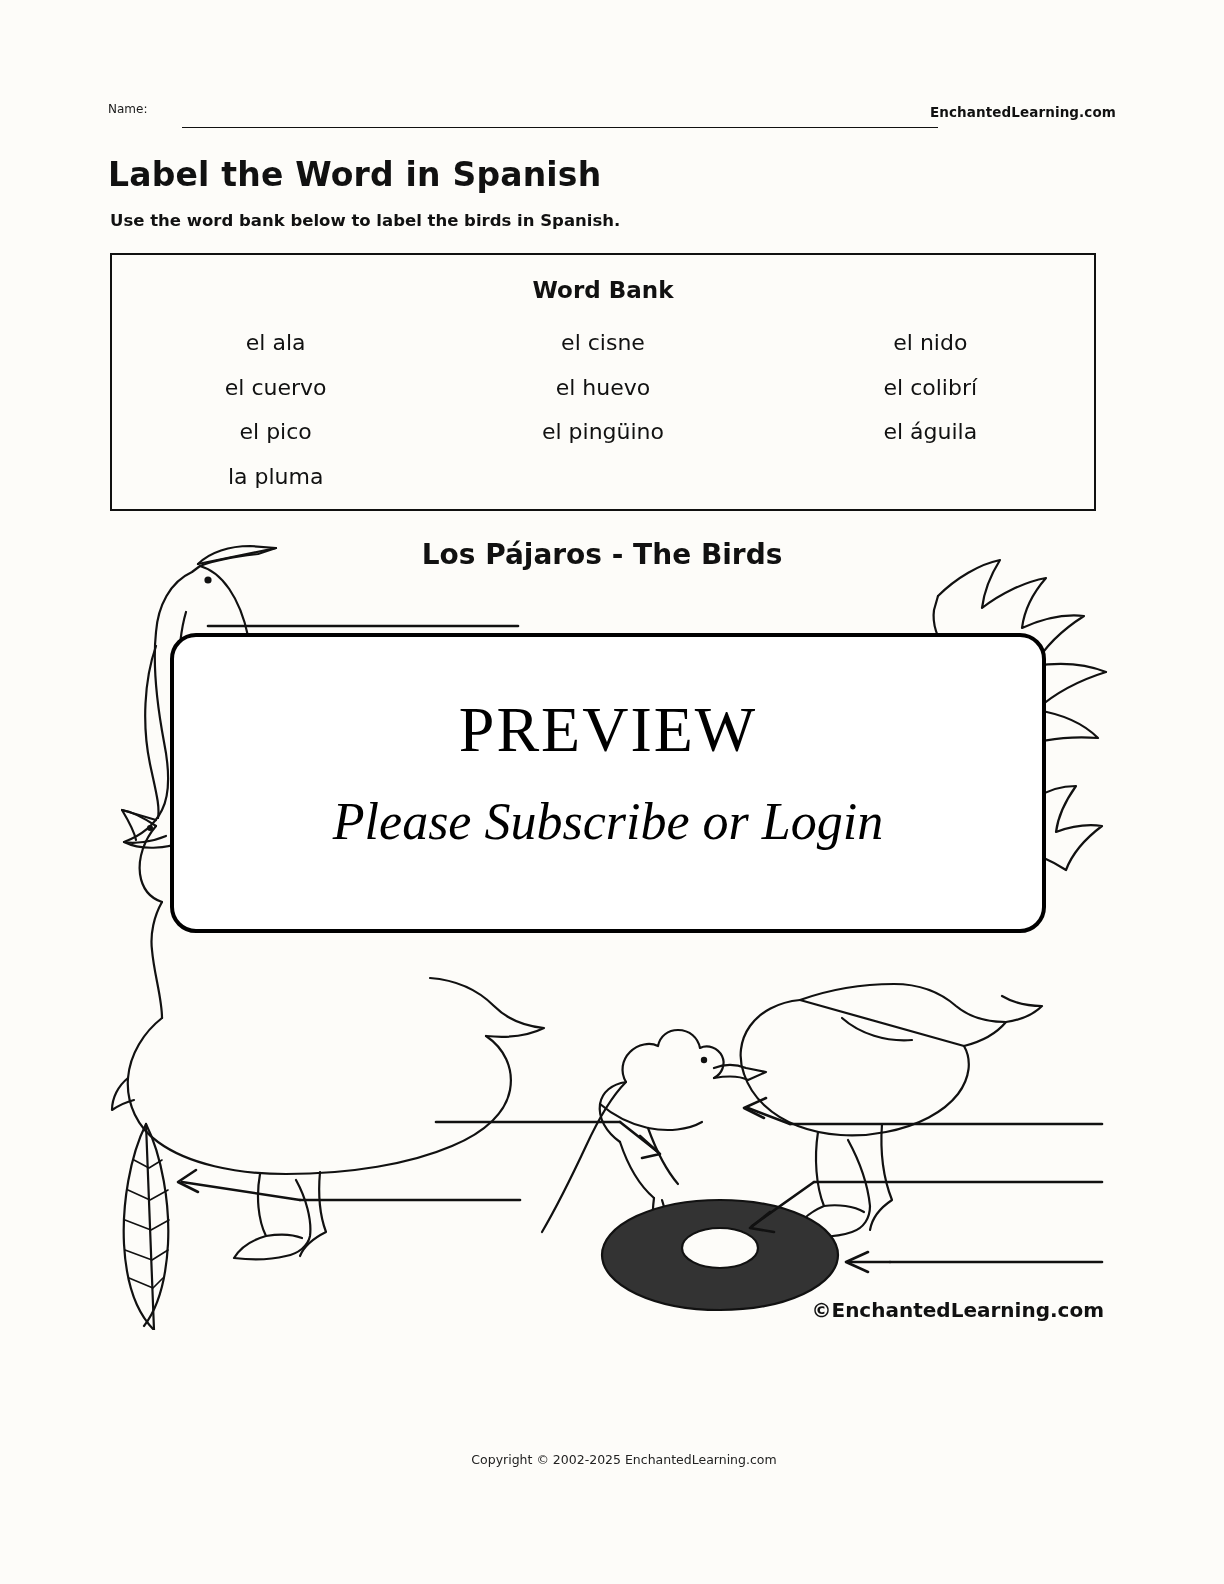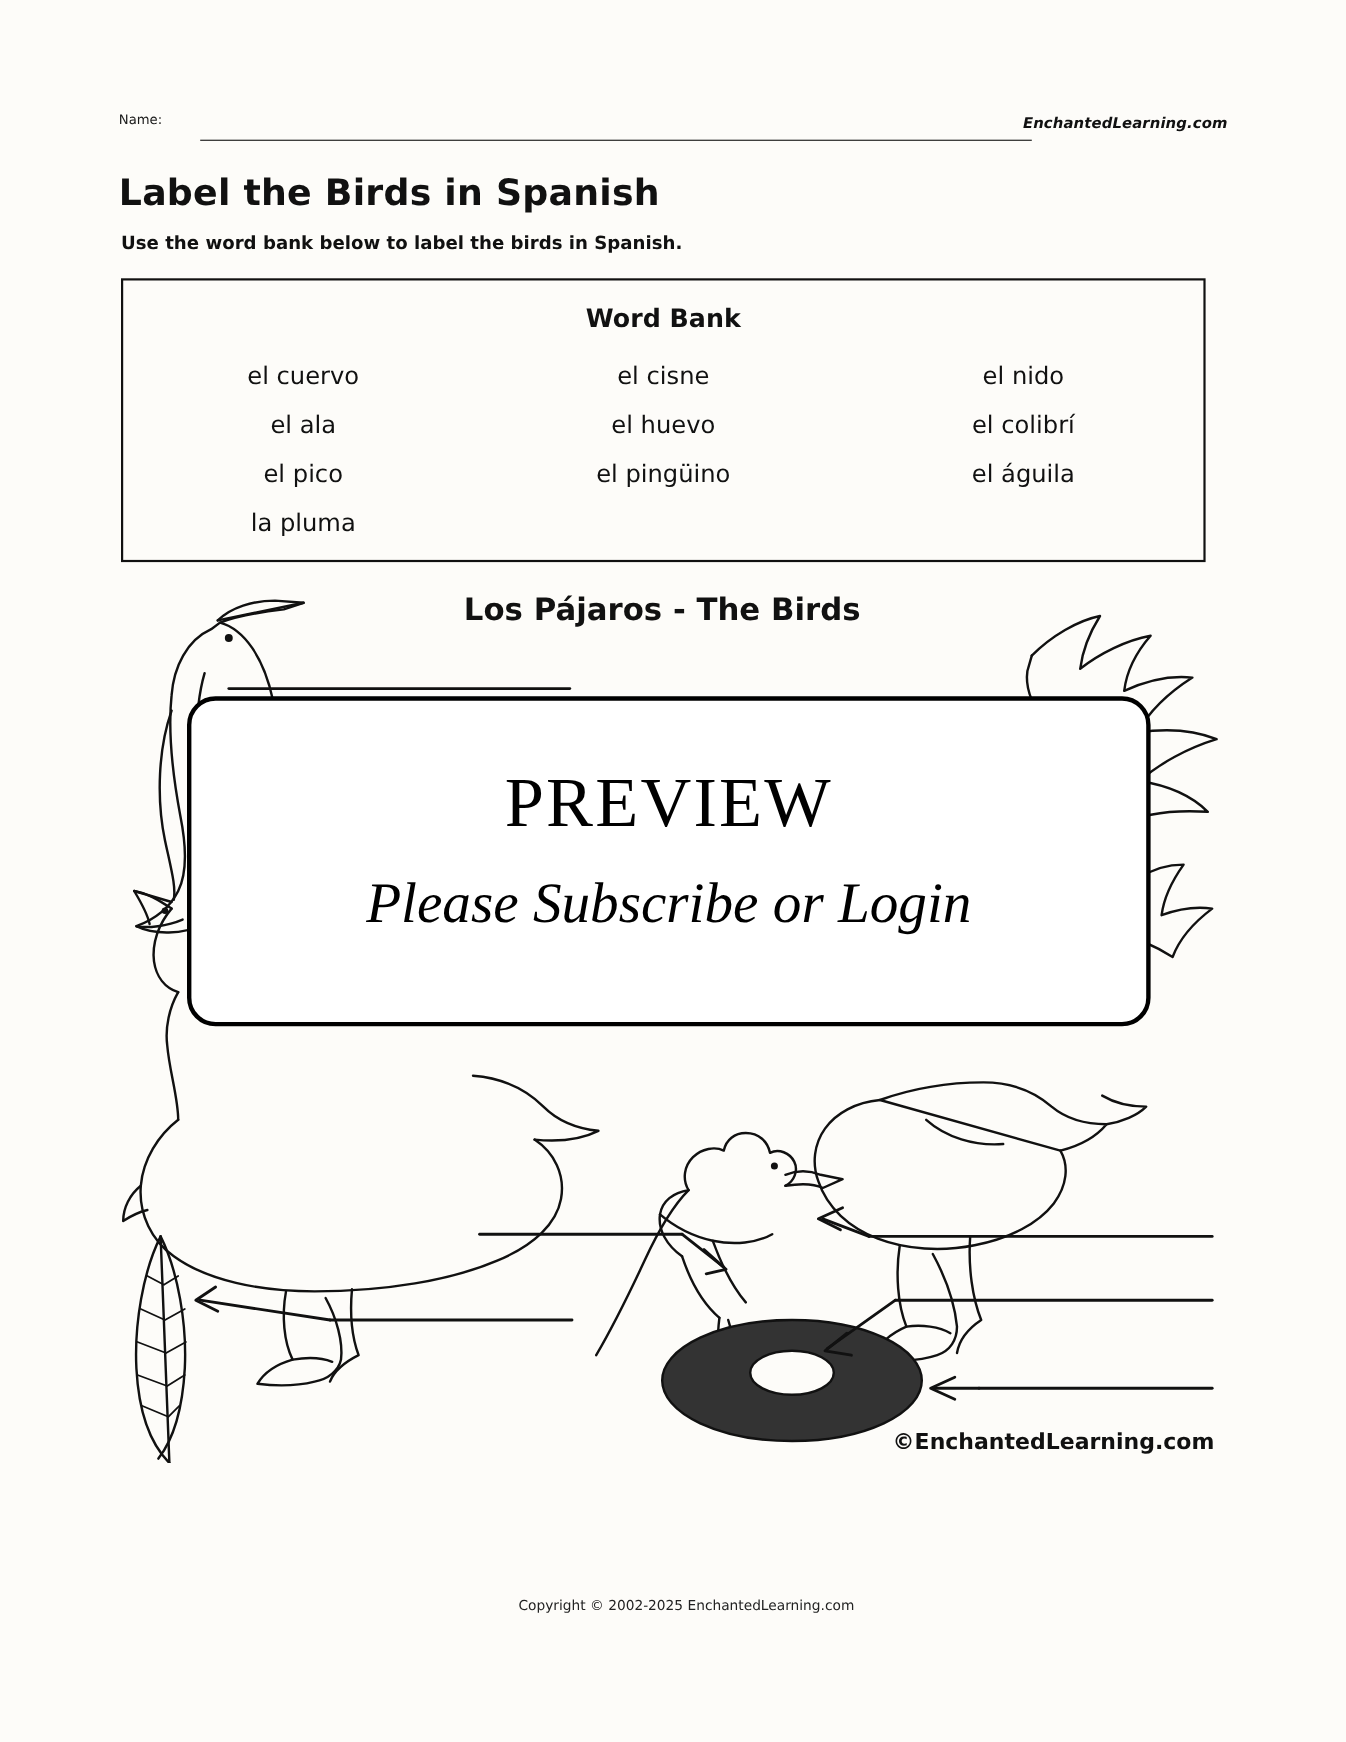--- a/index.html
+++ b/index.html
@@ -48,21 +48,20 @@
     border-bottom: 1.6px solid #111;
   }
   .brand {
     position: absolute;
     right: 0;
     top: 4px;
     font-size: 13.5px;
     font-weight: bold;
     color: #111;
     letter-spacing: .1px;
-    font-style: italic;
   }
 
   .title {
     position: absolute;
     left: 108px;
     top: 155px;
     font-size: 33px;
     font-weight: bold;
     color: #111;
     letter-spacing: .2px;
@@ -199,29 +198,29 @@
 <body>
 
 <div class="page">
 
   <div class="name-row">
     <span class="name-label">Name:</span>
     <div class="name-line"></div>
     <span class="brand">EnchantedLearning.com</span>
   </div>
 
-  <div class="title">Label the Birds in Spanish</div>
+  <div class="title">Label the Word in Spanish</div>
   <div class="subtitle">Use the word bank below to label the birds in Spanish.</div>
 
   <div class="wordbank">
     <div class="wb-title">Word Bank</div>
     <div class="wb-cols">
       <div class="wb-col">
+        <div class="wb-word">el ala</div>
         <div class="wb-word">el cuervo</div>
-        <div class="wb-word">el ala</div>
         <div class="wb-word">el pico</div>
         <div class="wb-word">la pluma</div>
       </div>
       <div class="wb-col">
         <div class="wb-word">el cisne</div>
         <div class="wb-word">el huevo</div>
         <div class="wb-word">el pingüino</div>
       </div>
       <div class="wb-col">
         <div class="wb-word">el nido</div>

